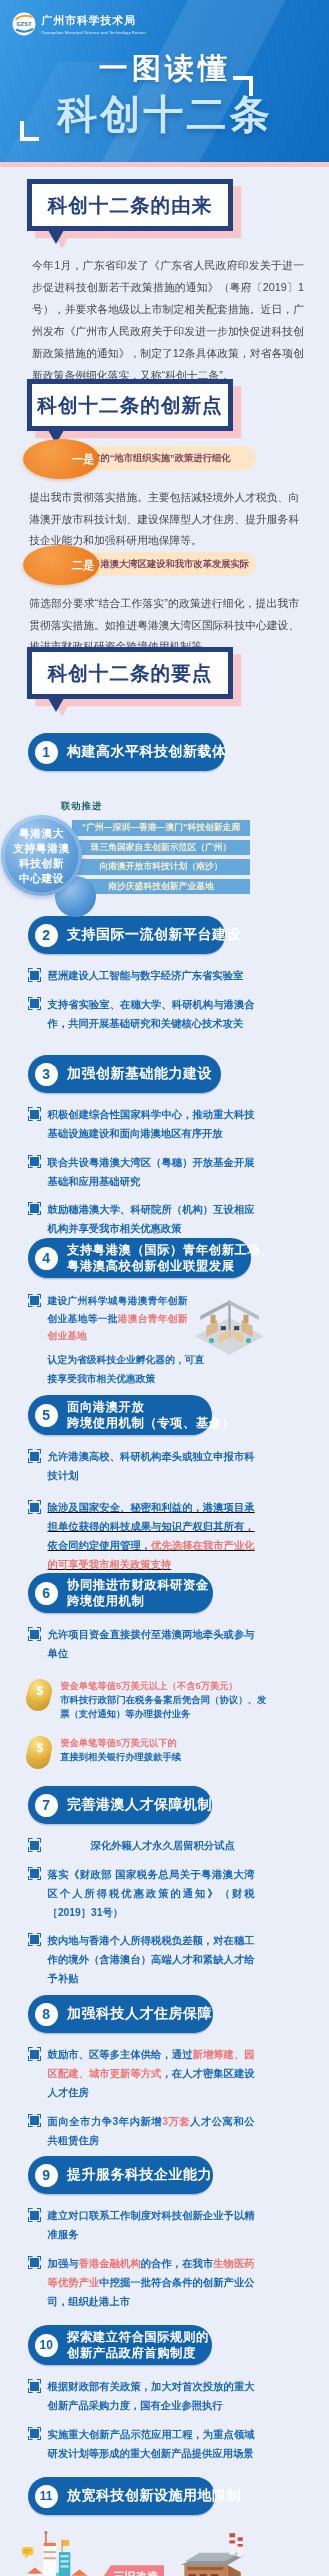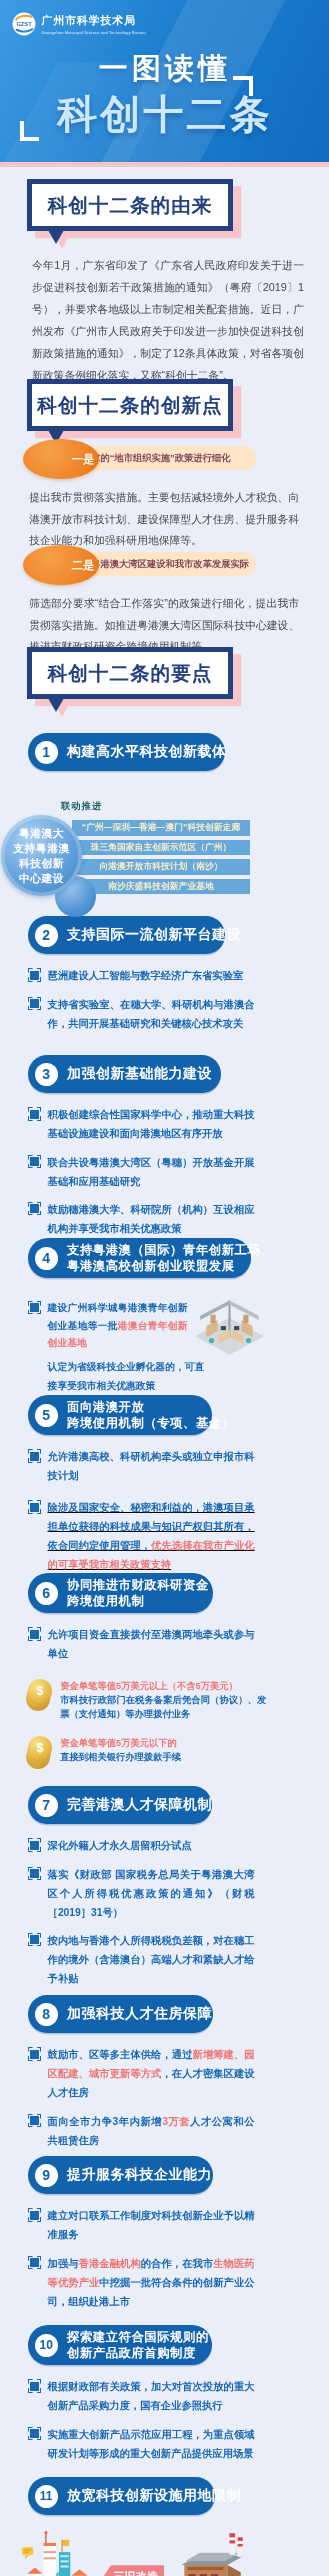--- a/index.html
+++ b/index.html
@@ -247,21 +247,21 @@
         </div>
       </div>
       <div class="item" style="top: 1238px;">
         <div class="pill two" style="width: 223px;">
           <div class="num">4</div>
           <div class="tt">
             <div>支持粤港澳（国际）青年创新工场、</div>
             <div>粤港澳高校创新创业联盟发展</div>
           </div>
         </div>
-        <div class="blk bullet" style="margin-top: 21px;">
+        <div class="blk bullet" style="margin-top: 14px;">
           <div class="sq"></div>
           <p class="btext narrow"><span class="seg-blue">建设广州科学城粤港澳青年创新创业基地等一批</span><span class="seg-red">港澳台青年创新创业基地</span></p>
         </div>
         <div class="blk" style="margin-top: 5.2px;">
           <p class="ptext" style="margin: 0px 0px 0px 19.6px;"><span class="seg-blue">认定为省级科技企业孵化器的，可直接享受我市相关优惠政策</span></p>
         </div>
         <div>
           <svg class="officesvg" width="77" height="66" viewBox="0 0 150 128">
 <polygon points="75,126 8,90 75,54 142,90" fill="#d5d7dc"></polygon>
 <polygon points="73,20 77,20 77,92 73,92" fill="#9aa0aa"></polygon>
@@ -332,21 +332,21 @@
           </div>
         </div>
       </div>
       <div class="item" style="top: 1786px;">
         <div class="pill" style="width: 184px;">
           <div class="num">7</div>
           <div class="tt">
             <div>完善港澳人才保障机制</div>
           </div>
         </div>
-        <div class="blk bullet" style="margin-top: 12.4px;">
+        <div class="blk bullet" style="margin-top: 12.4px; gap: 43px;">
           <div class="sq"></div>
           <p class="btext"><span class="seg-blue">深化外籍人才永久居留积分试点</span></p>
         </div>
         <div class="blk bullet" style="margin-top: 9.3px;">
           <div class="sq"></div>
           <p class="btext"><span class="seg-blue">落实《财政部 国家税务总局关于粤港澳大湾区个人所得税优惠政策的通知》（财税［2019］31号）</span></p>
         </div>
         <div class="blk bullet" style="margin-top: 9.3px;">
           <div class="sq"></div>
           <p class="btext"><span class="seg-blue">按内地与香港个人所得税税负差额，对在穗工作的境外（含港澳台）高端人才和紧缺人才给予补贴</span></p>

